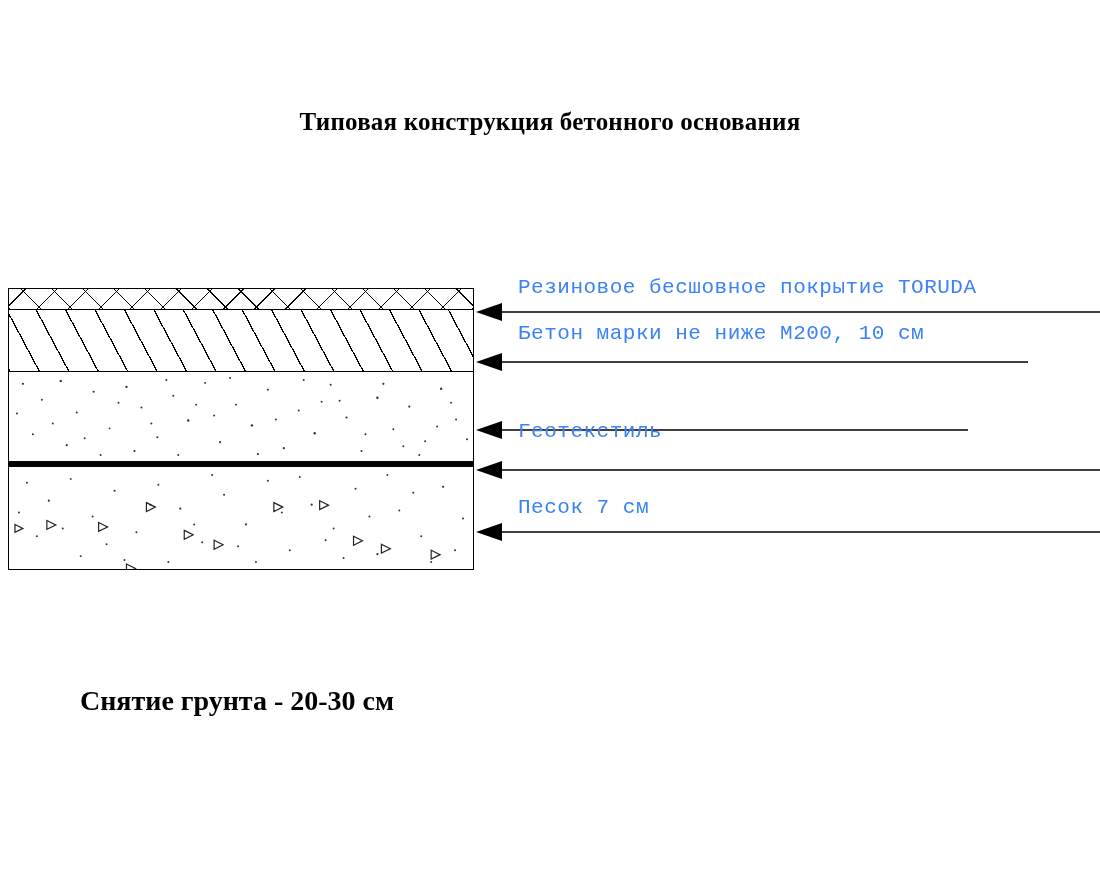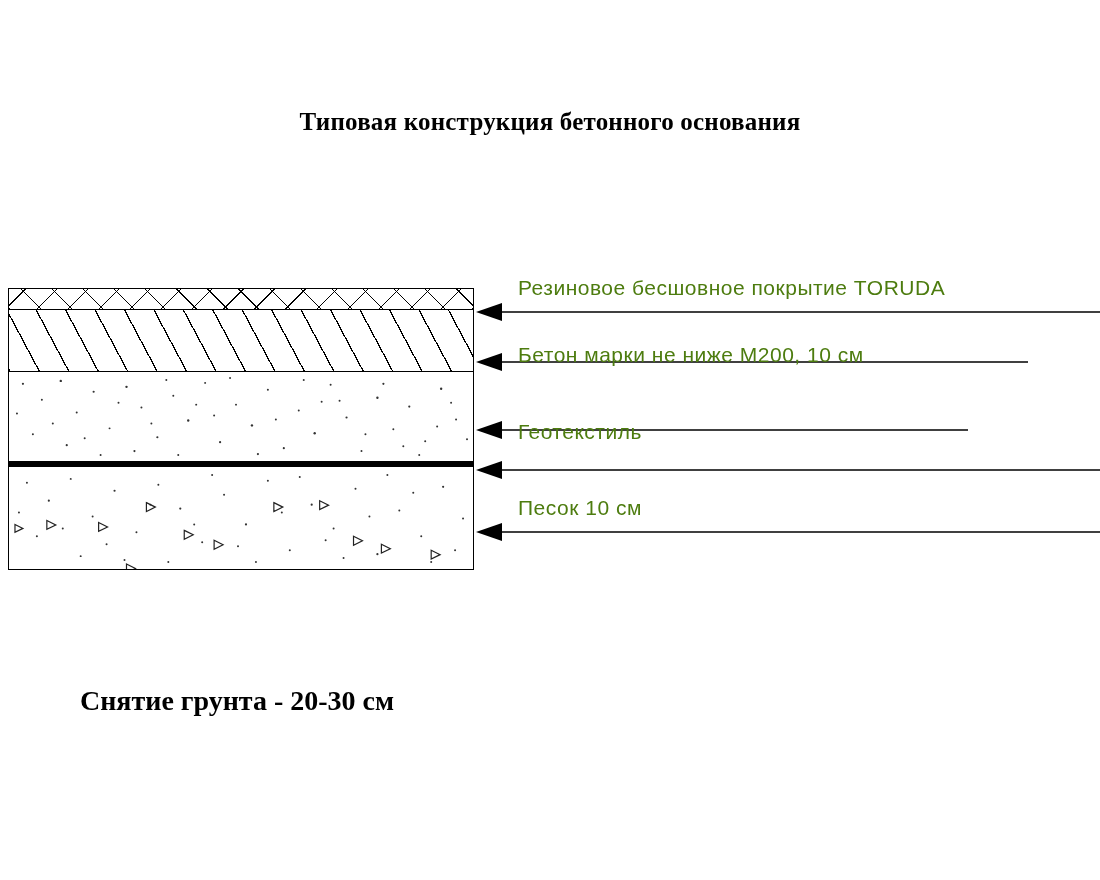--- a/index.html
+++ b/index.html
@@ -96,28 +96,28 @@
     height: 103px;
     border-bottom: 1.5px solid #000;
     background-color: #fff;
   }
   .speckle { position: absolute; left: 0; top: 0; width: 100%; height: 100%; }
   
   .leaders { position: absolute; left: 0; top: 0; width: 1100px; height: 880px; }
   
   .label {
     position: absolute;
-    font-family: Liberation Sans, sans-serif;
+    font-family: Liberation Mono, monospace;
     font-size: 21px;
     letter-spacing: 0.5px;
     white-space: nowrap;
-    color: #4d7c0f;
+    color: #3b82f6;
   }
   .lbl-0 { left: 518px; top: 276px; }
-  .lbl-1 { left: 518px; top: 343px; }
+  .lbl-1 { left: 518px; top: 322px; }
   .lbl-2 { left: 518px; top: 380px; }
   .lbl-3 { left: 518px; top: 420px; }
   .lbl-4 { left: 518px; top: 496px; }
 </style>
 </head>
 <body>
 
 <div id="page">
 
   <div class="title">Типовая конструкция бетонного основания</div>
@@ -268,17 +268,17 @@
       <path d="M476 362 l26 -9 0 18 z"></path>
       <path d="M476 430 l26 -9 0 18 z"></path>
       <path d="M476 470 l26 -9 0 18 z"></path>
       <path d="M476 532 l26 -9 0 18 z"></path>
     </g>
   </svg>
 
   <div class="label lbl-0">Резиновое бесшовное покрытие TORUDA</div>
   <div class="label lbl-1">Бетон марки не ниже М200, 10 см</div>
   <div class="label lbl-3">Геотекстиль</div>
-  <div class="label lbl-4">Песок 10 см</div>
+  <div class="label lbl-4">Песок 7 см</div>
 
   <div class="footnote">Снятие грунта - 20-30 см</div>
 
 </div>
 
 </body></html>

